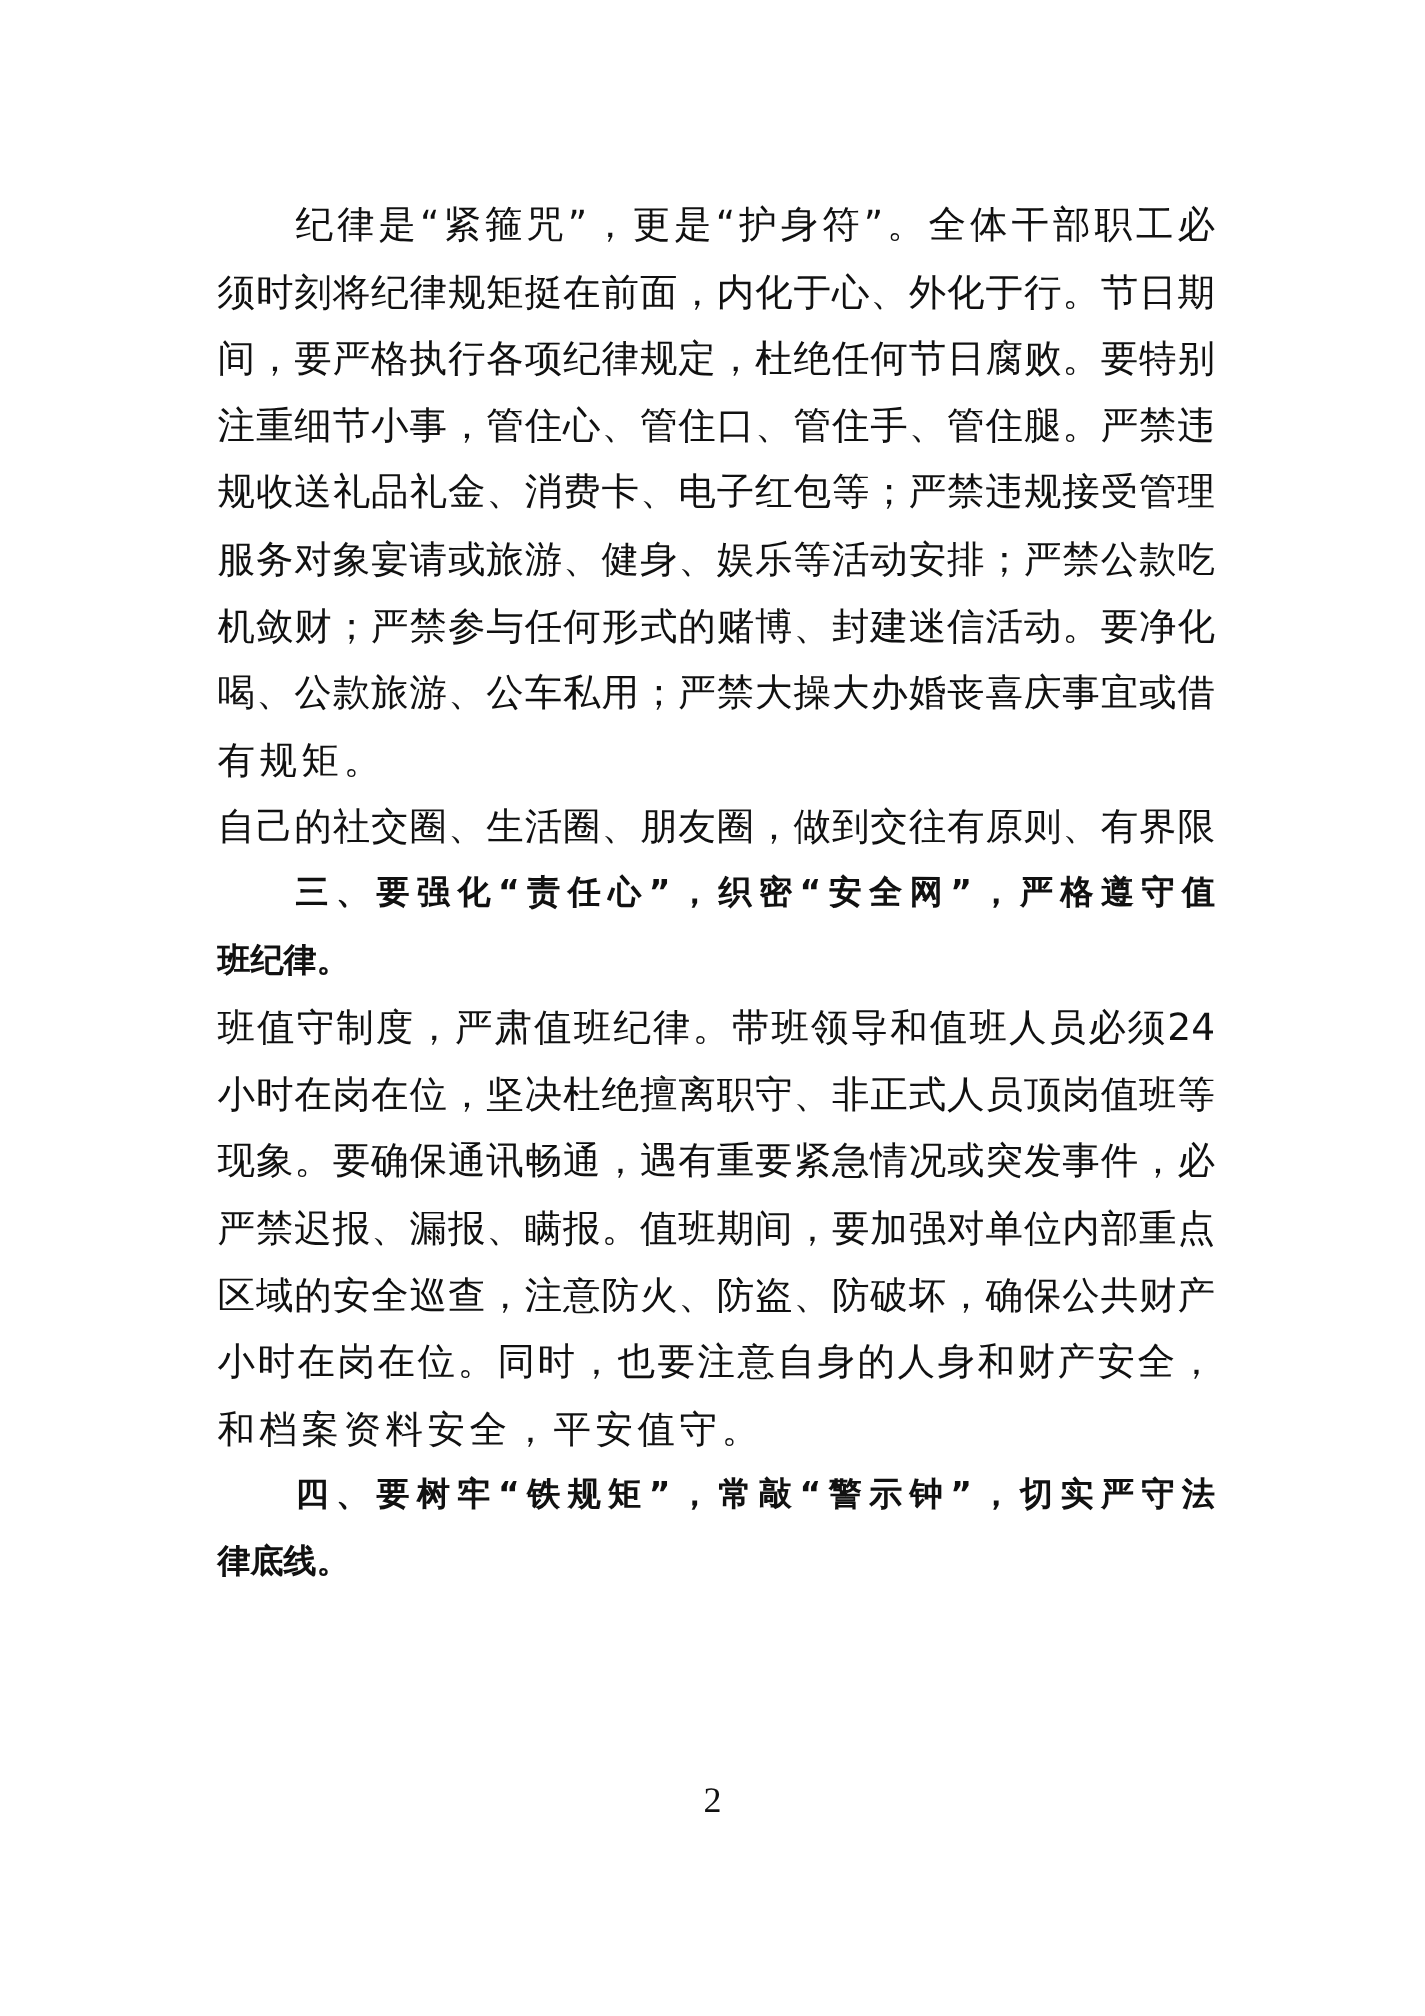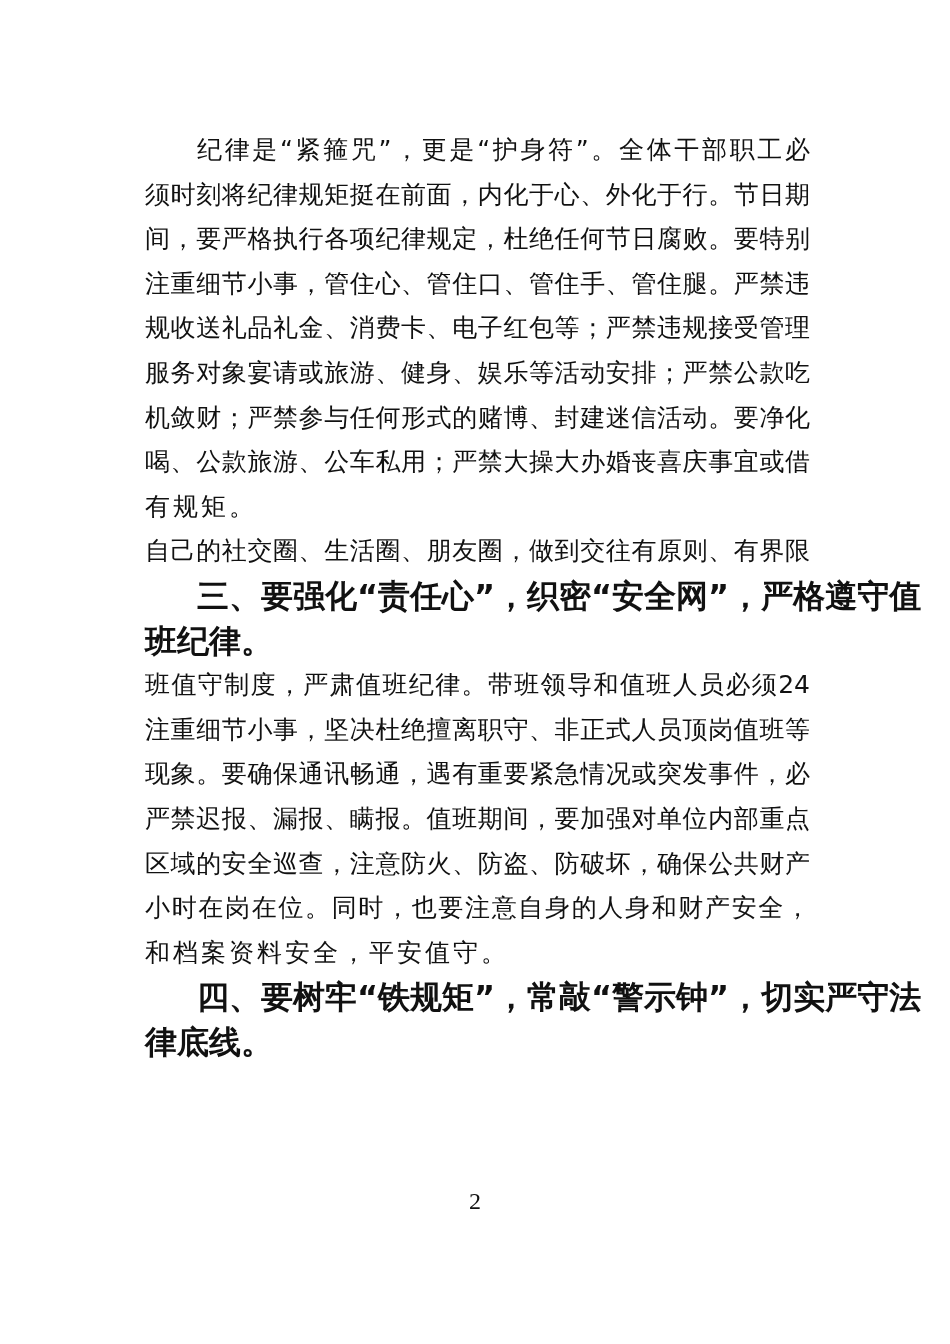--- a/index.html
+++ b/index.html
@@ -39,21 +39,21 @@
     }
     .line.last {
       text-align-last: left;
       letter-spacing: 3px;
     }
     .line.indent {
       padding-left: 52px;
     }
     .line.heading {
       font-weight: bold;
-      font-size: 32px;
+      font-size: 22px;
       letter-spacing: 0px;
     }
     .line.heading.last {
       letter-spacing: 0px;
     }
     .page-number {
       position: absolute;
       left: 0;
       width: 950px;
       top: 1188px;
@@ -82,21 +82,21 @@
       <div class="line">自己的社交圈、生活圈、朋友圈，做到交往有原则、有界限</div>
     </div>
 
     <div>
       <div class="line heading indent">三、要强化“责任心”，织密“安全网”，严格遵守值</div>
       <div class="line heading last">班纪律。</div>
     </div>
 
     <div>
       <div class="line">班值守制度，严肃值班纪律。带班领导和值班人员必须24</div>
-      <div class="line">注重细节小事，坚决杜绝擅离职守、非正式人员顶岗值班等</div>
+      <div class="line">小时在岗在位，坚决杜绝擅离职守、非正式人员顶岗值班等</div>
       <div class="line">现象。要确保通讯畅通，遇有重要紧急情况或突发事件，必</div>
       <div class="line">严禁迟报、漏报、瞒报。值班期间，要加强对单位内部重点</div>
       <div class="line">区域的安全巡查，注意防火、防盗、防破坏，确保公共财产</div>
       <div class="line">小时在岗在位。同时，也要注意自身的人身和财产安全，</div>
       <div class="line last">和档案资料安全，平安值守。</div>
     </div>
 
     <div>
       <div class="line heading indent">四、要树牢“铁规矩”，常敲“警示钟”，切实严守法</div>
       <div class="line heading last">律底线。</div>

